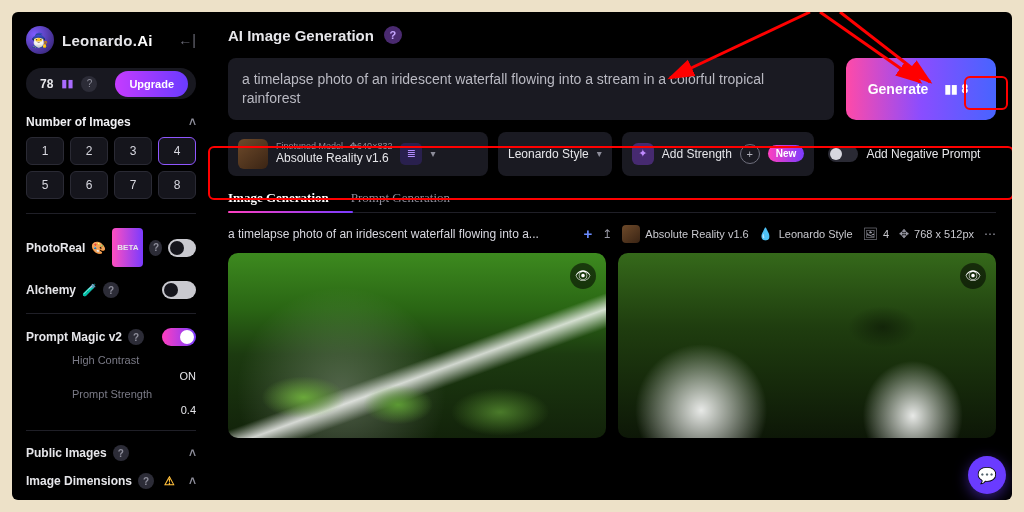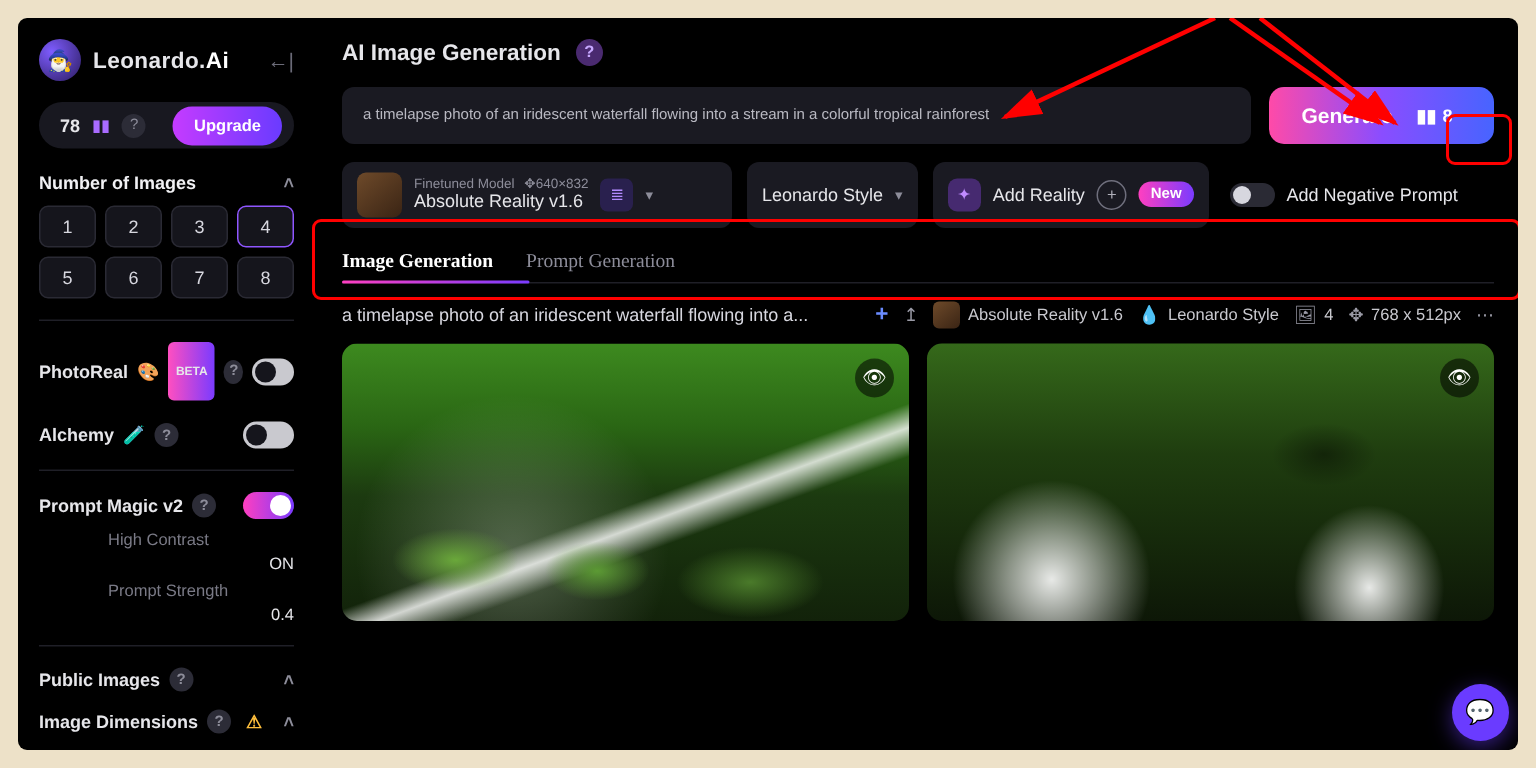--- a/index.html
+++ b/index.html
@@ -127,21 +127,21 @@
   .title-row { display:flex; align-items:center; gap:10px; font-size:15px; font-weight:600; }
   .title-help {
     width:18px; height:18px; border-radius:50%;
     background:#4a2a70; color:#c7a8ff;
     font-size:11px; display:flex; align-items:center; justify-content:center;
   }
   .prompt-row { display:flex; gap:12px; margin-top:14px; }
   .prompt-box {
     flex:1; background:#1a1a22; border-radius:8px;
     padding:12px 14px;
-    color:#b9b9c2; font-size:10px; line-height:1.35;
+    color:#b9b9c2; font-size:14px; line-height:1.35;
     position:relative;
   }
   .gen-btn {
     flex:0 0 150px;
     display:flex; align-items:center; justify-content:center; gap:10px;
     background:linear-gradient(90deg,#ff4aa8,#8a4dff,#4764ff);
     border:none; border-radius:10px;
     color:#fff; font-size:14px; font-weight:600;
     position:relative;
   }
@@ -380,21 +380,21 @@
         <span class="dd-chev">▾</span>
       </div>
 
       <div class="opt-card">
         <span class="opt-style">Leonardo Style</span>
         <span class="dd-chev">▾</span>
       </div>
 
       <div class="opt-card">
         <div class="star-icn">✦</div>
-        <span class="opt-style">Add Reality</span>
+        <span class="opt-style">Add Strength</span>
         <span class="plus-ring">+</span>
         <span class="new-badge">New</span>
       </div>
 
       <div class="neg-toggle">
         <div class="t"></div>
         <span class="lbl">Add Negative Prompt</span>
       </div>
     </div>
 

